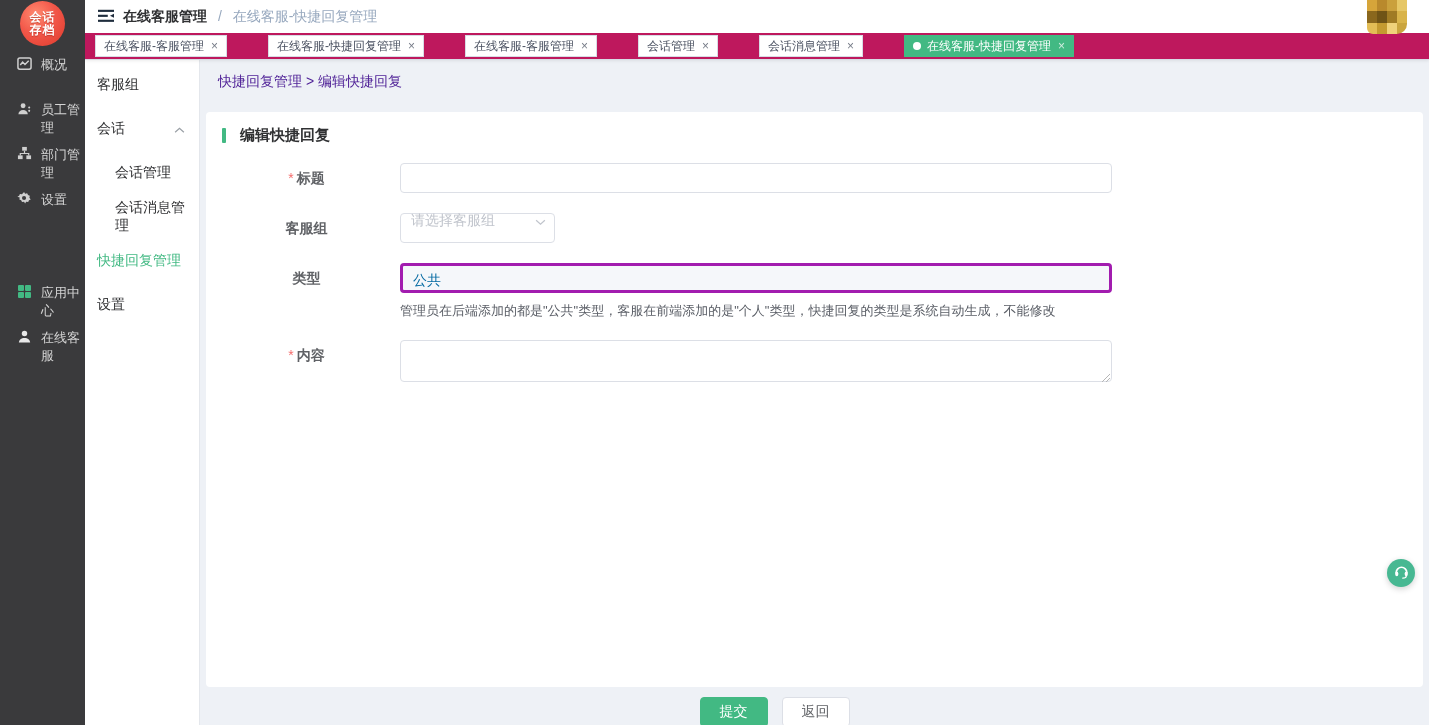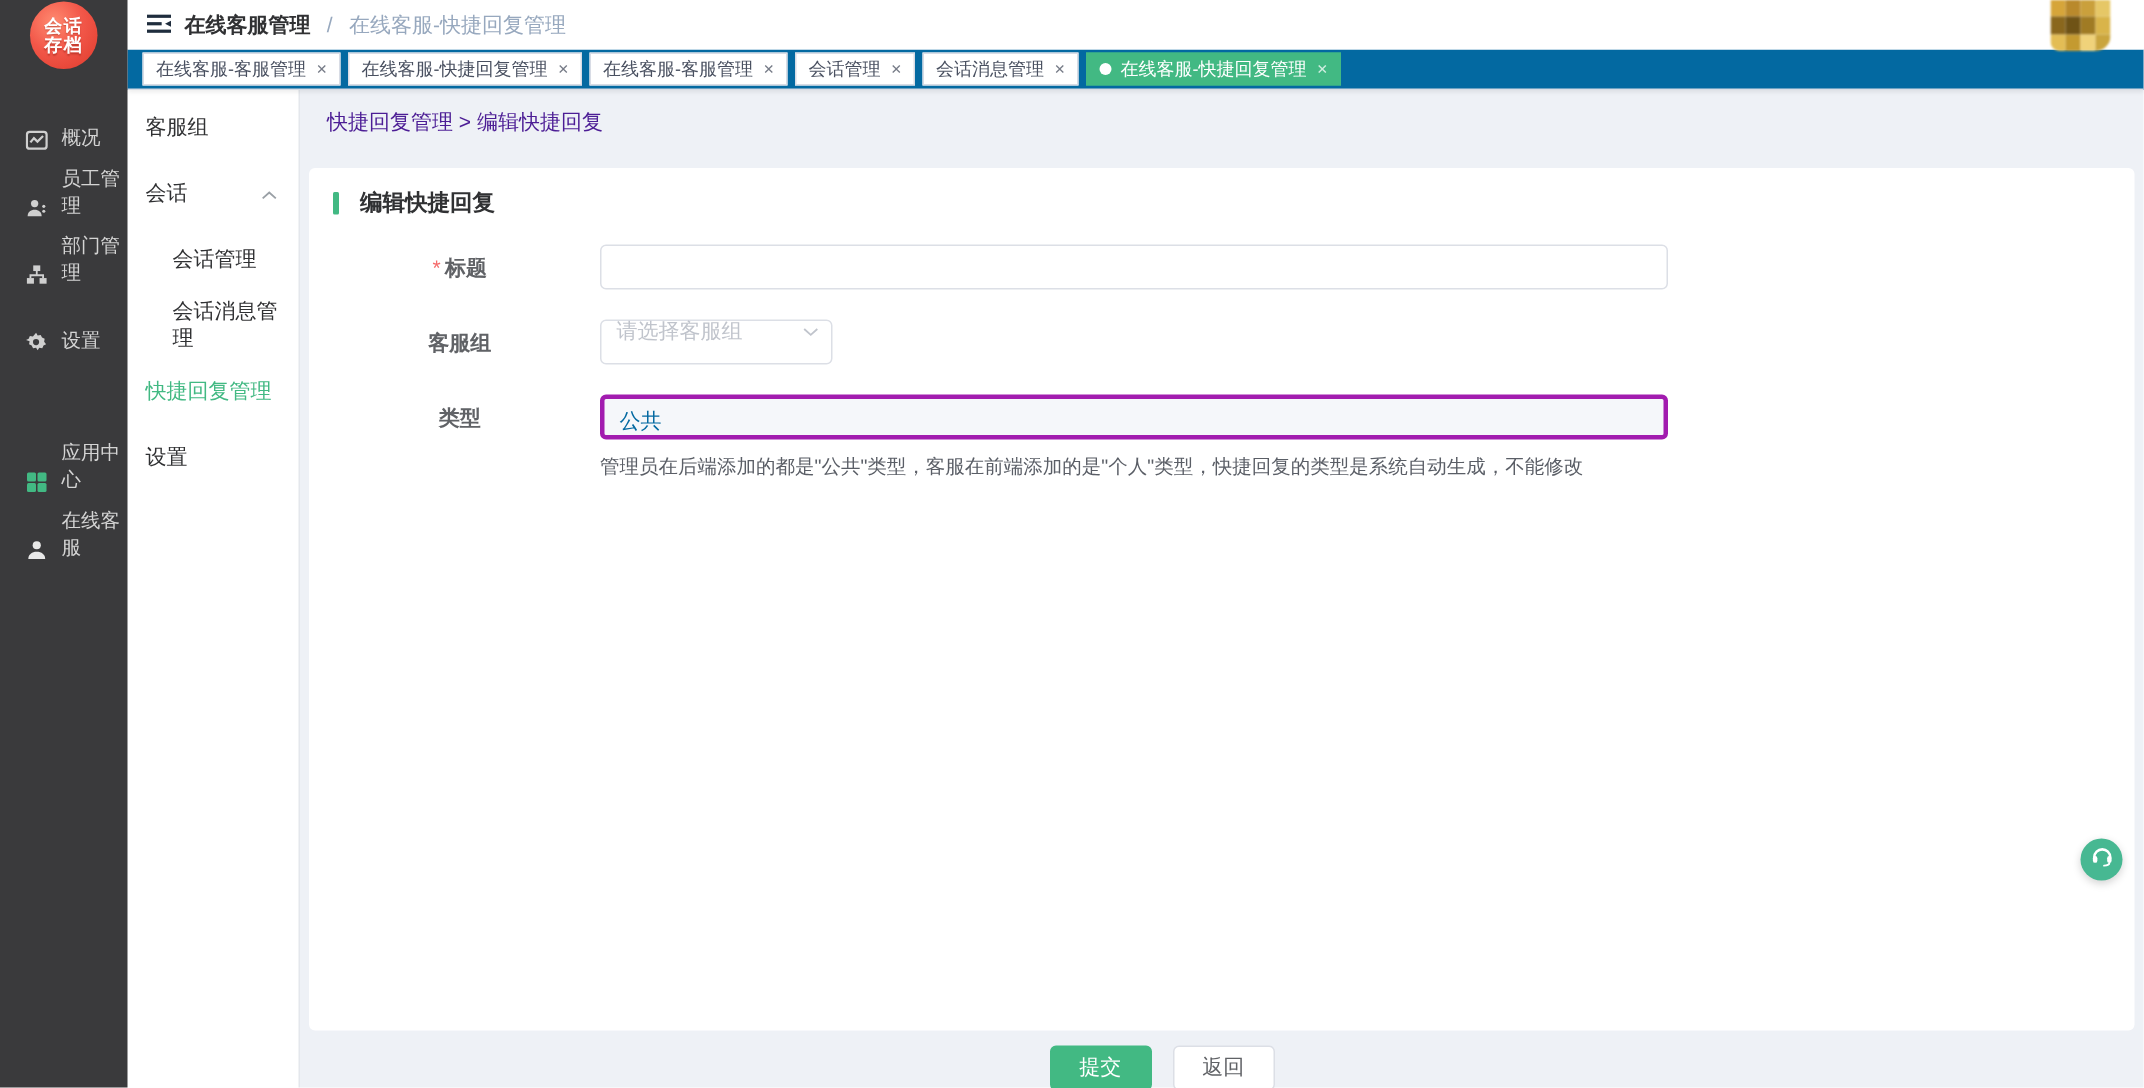--- a/index.html
+++ b/index.html
@@ -7,43 +7,43 @@
     font-family:"Liberation Sans","DejaVu Sans",sans-serif; }
 
   
   .app-sidebar { position:absolute; left:0; top:0; width:85px; height:725px; background:#3a3a3c; z-index:30; }
   .logo-wrap { height:56px; display:flex; align-items:flex-start; justify-content:center; padding-top:1px; }
   .logo-circle { width:45px; height:45px; border-radius:50%;
     background:radial-gradient(circle at 35% 30%, #ff8a70 0%, #f25749 45%, #df3a2c 100%);
     display:flex; flex-direction:column; align-items:center; justify-content:center;
     color:#fff; font-size:12px; font-weight:bold; line-height:13px; letter-spacing:1px;
     text-shadow:0 1px 1px rgba(120,20,10,.4); }
-  .pnav-item { height:45px; display:flex; align-items:flex-end; padding-left:17px; gap:9px;
+  .pnav-item { height:45px; display:flex; align-items:flex-start; padding-left:17px; gap:9px;
     color:#d4d4d4; font-size:13px; cursor:pointer; }
   .pnav-item .ic { width:15px; height:15px; display:flex; align-items:center; justify-content:center; flex:none; }
   .pnav-spacer { height:48px; }
   .grid4 { width:13px; height:13px; display:grid; grid-template-columns:6px 6px; grid-template-rows:6px 6px; gap:1px; }
   .grid4 span { background:#42b983; border-radius:1px; }
 
   
   .header { position:absolute; left:85px; top:0; right:0; height:33px; background:#fff; z-index:20; }
   .hamburger { position:absolute; left:12px; top:8px; width:18px; height:16px; cursor:pointer; }
   .crumb { position:absolute; left:38px; top:8px; font-size:14px; white-space:nowrap; }
   .crumb .sec { color:#303133; font-weight:bold; }
   .crumb .sep { color:#97a8be; margin:0 7px; }
   .crumb .pg  { color:#97a8be; }
   .redact-row { position:absolute; right:0; top:0; height:33px; }
   .avatar-mosaic { position:absolute; right:22px; top:0; width:40px; height:34px;
     display:grid; grid-template-columns:repeat(4,1fr); grid-template-rows:repeat(3,1fr);
     border-bottom-left-radius:6px; border-bottom-right-radius:10px; overflow:hidden; filter:blur(.6px); }
 
   
-  .tabs-bar { position:absolute; left:85px; top:33px; right:0; height:27px; background:#0369a1;
+  .tabs-bar { position:absolute; left:85px; top:33px; right:0; height:27px; background:#be185d;
     border-bottom:1px solid #d8dce5; box-shadow:0 1px 3px rgba(0,0,0,.08); z-index:18;
-    display:flex; align-items:center; padding-left:5px; }
+    display:flex; align-items:center; padding-left:5px;gap:36px; }
   .tab { display:inline-flex; align-items:center; height:22px; padding:0 8px; margin-left:5px;
     border:1px solid #d8dce5; background:#fff; color:#495060; font-size:12px; cursor:pointer; white-space:nowrap; }
   .tab .dot { display:none; }
   .tab.active { background:#42b983; border-color:#42b983; color:#fff; }
   .tab.active .dot { display:inline-block; width:8px; height:8px; border-radius:50%; background:#fff; margin-right:6px; }
   .tab .x { margin-left:7px; font-size:12px; line-height:1; opacity:.75; }
 
   
   .sub-sidebar { position:absolute; left:85px; top:60px; width:115px; bottom:0; background:#fff;
     border-right:1px solid #e4e7ec; z-index:10; padding-top:3px; }
@@ -303,20 +303,29 @@
     <div class="form-row">
       <div class="form-label">
         <span>类型</span>
       </div>
       <div class="ctl">
         <div class="input-disabled">公共</div>
         <div class="help-text">管理员在后端添加的都是"公共"类型，客服在前端添加的是"个人"类型，快捷回复的类型是系统自动生成，不能修改</div>
       </div>
     </div>
 
+    <div class="form-row">
+      <div class="form-label">
+        <span class="req">*</span><span>内容</span>
+      </div>
+      <div class="ctl ta-wrap">
+        <textarea class="textarea" style=""></textarea>
+        <span class="grip"></span>
+      </div>
+    </div>
   </div>
 
   <div class="footer-bar">
     <button class="btn btn-primary">提交</button>
     <button class="btn btn-plain">返回</button>
   </div>
 </div>
 
 <div class="float-help">
   <span>

